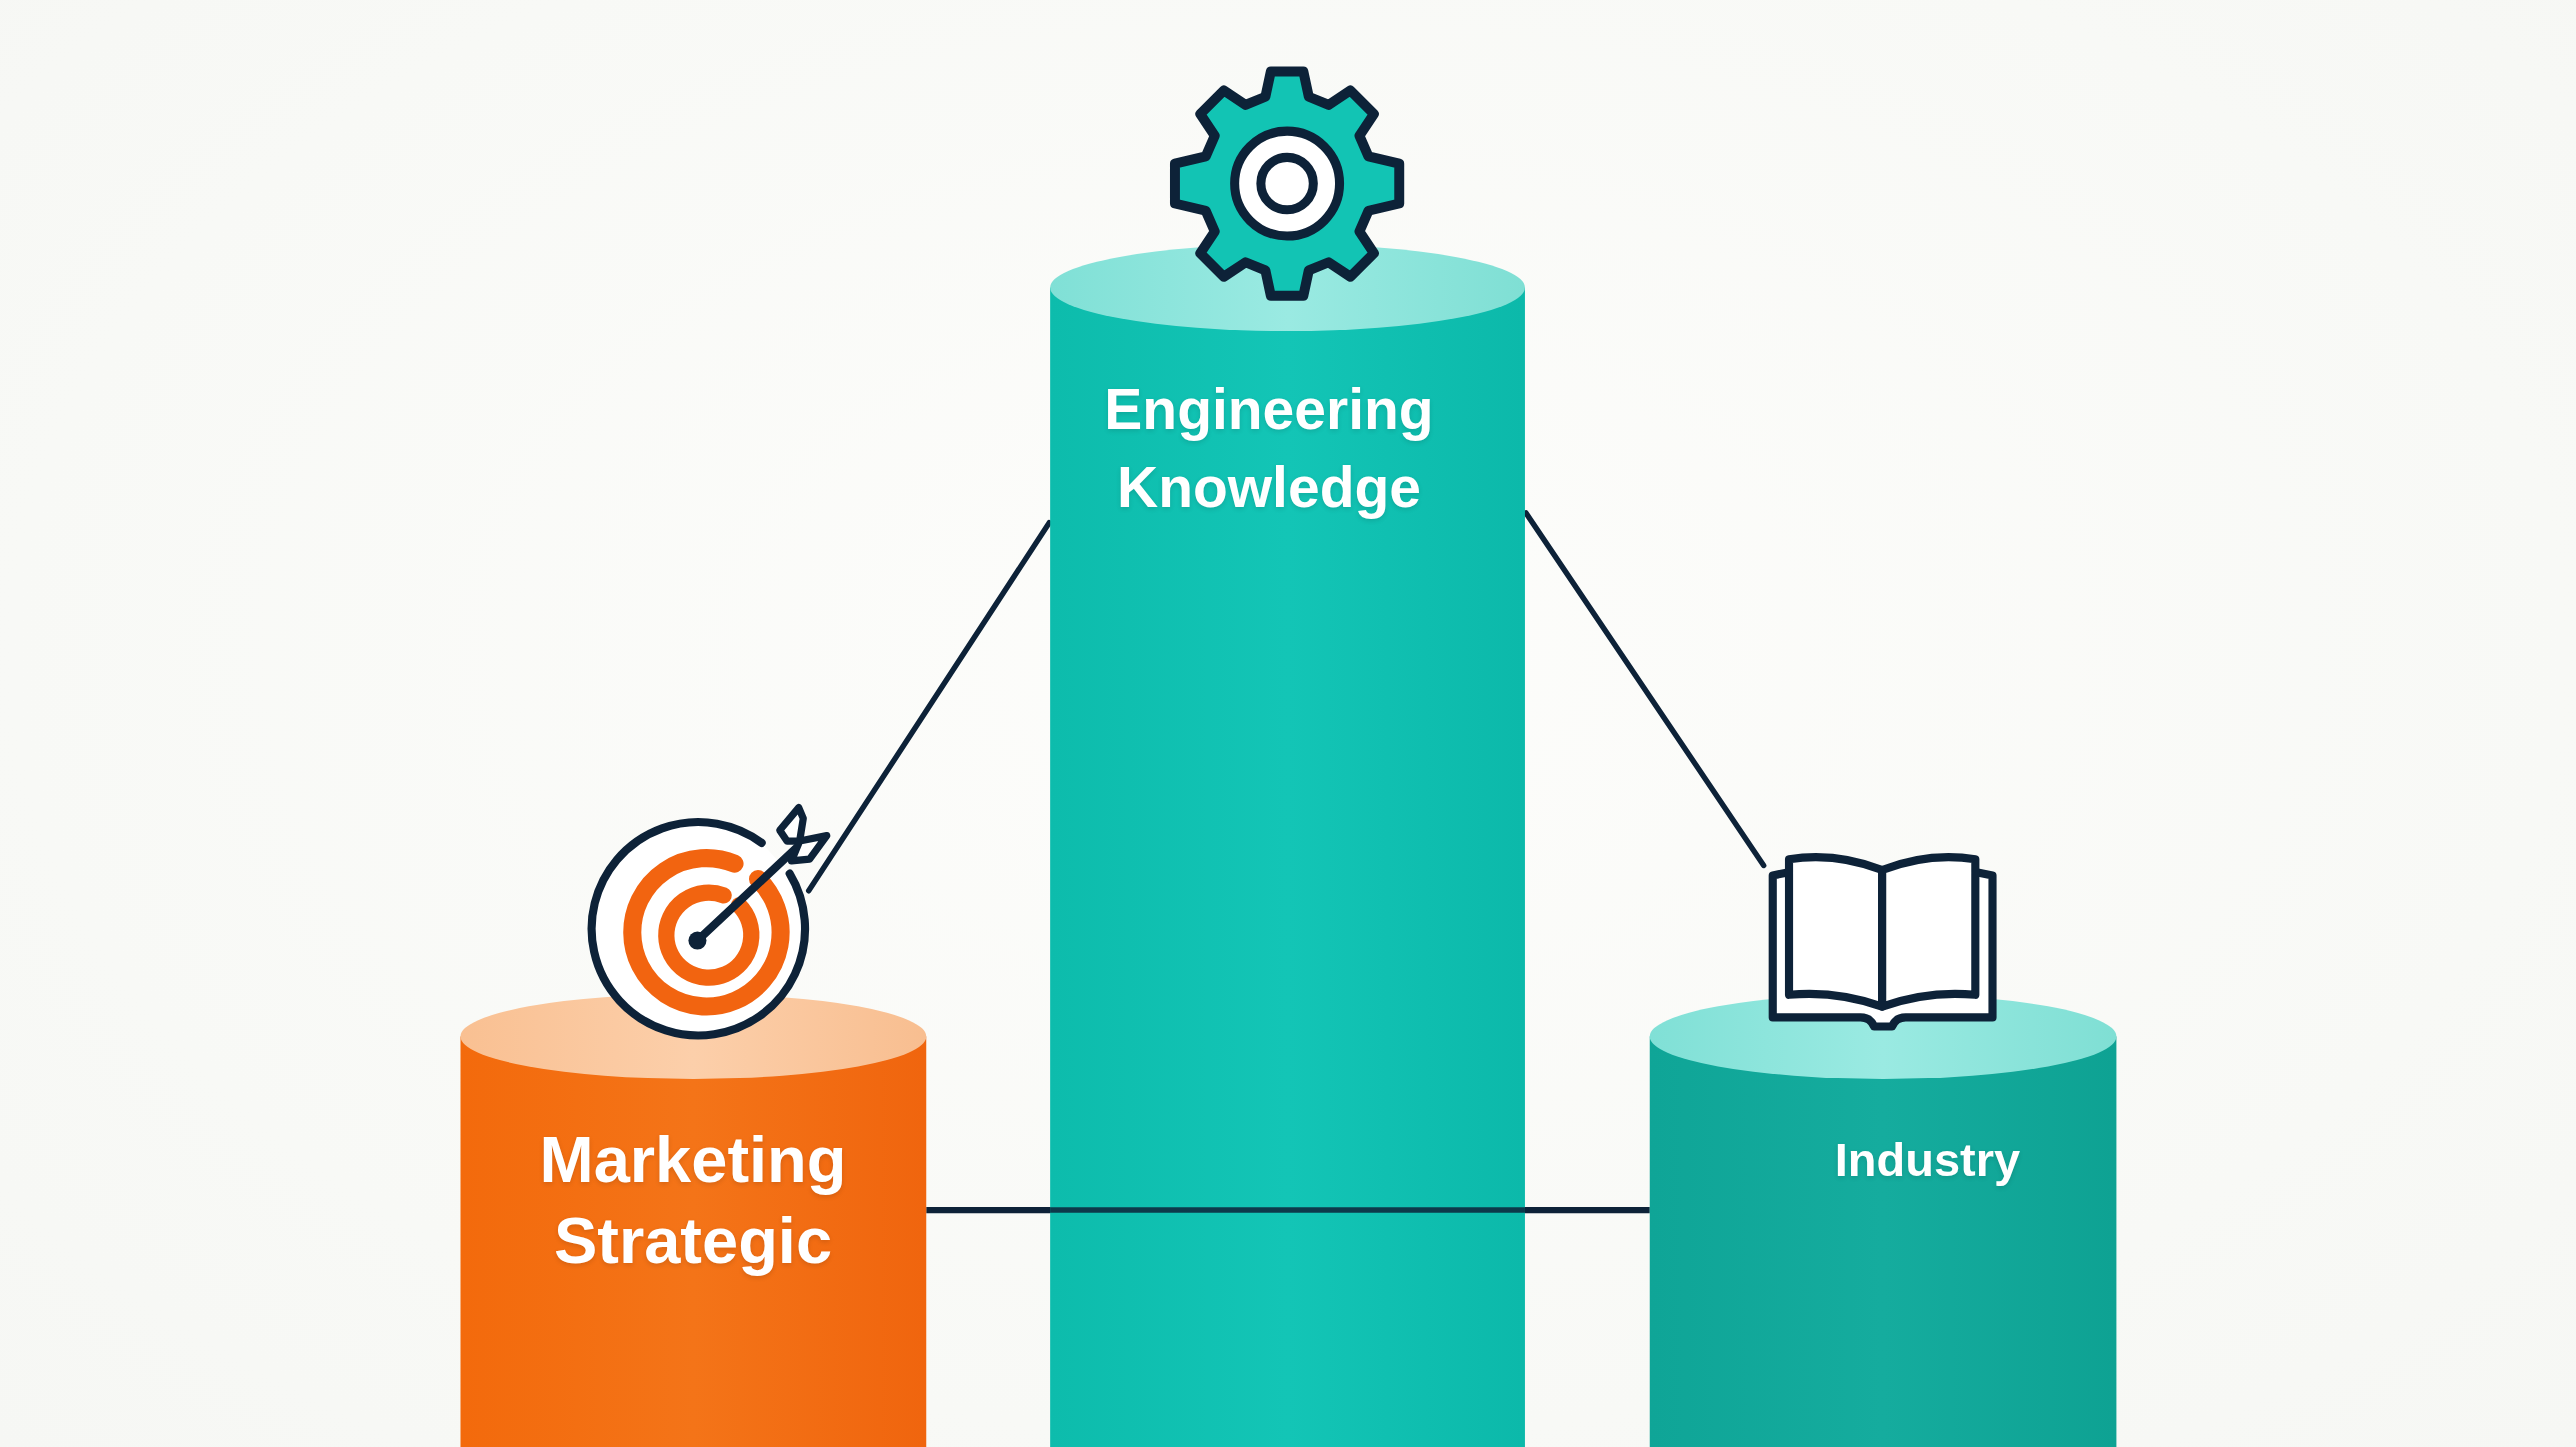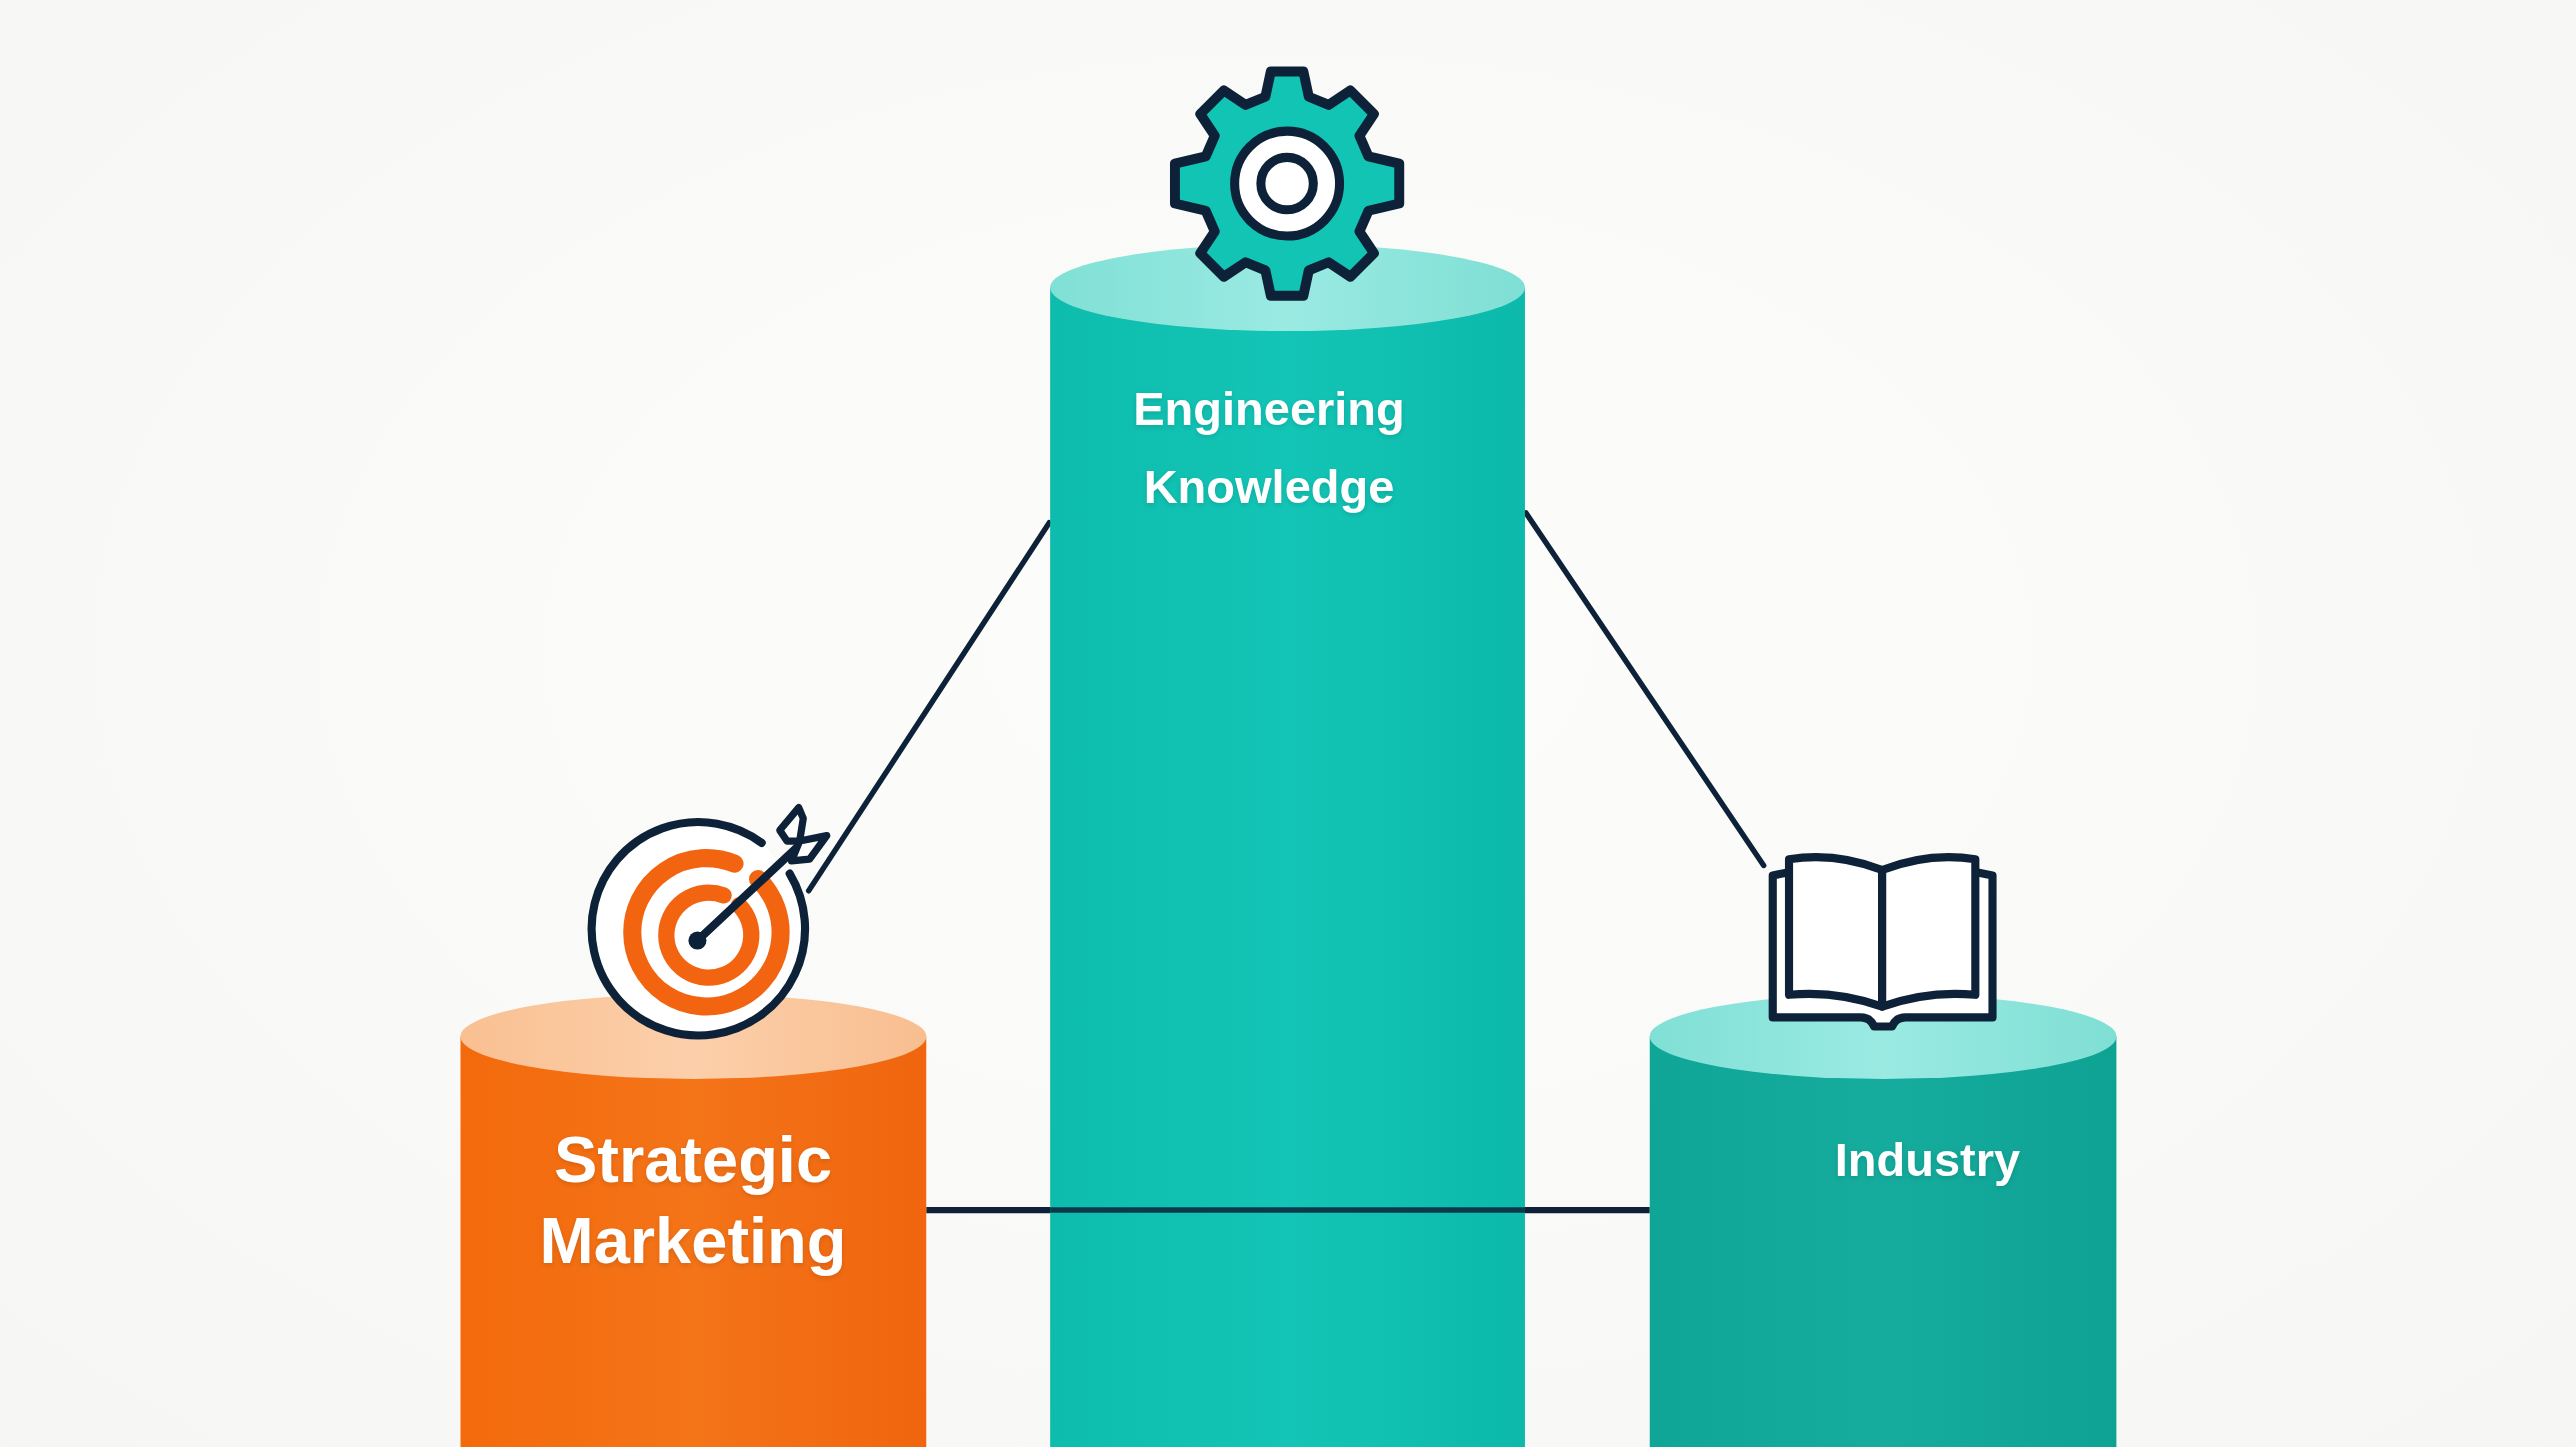--- a/index.html
+++ b/index.html
@@ -35,21 +35,21 @@
     }
     #label-marketing {
       left: 460px; width: 466px;
       top: 1119px;
       font-size: 65px;
       line-height: 81px;
     }
     #label-engineering {
       left: 1050px; width: 438px;
       top: 370px;
-      font-size: 47px;
+      font-size: 57px;
       line-height: 78px;
     }
     #label-industry {
       left: 1650px; width: 467px;
       top: 1119px;
       font-size: 47px;
       line-height: 81px;
       margin-left: 44px;
     }
   </style>
@@ -136,22 +136,22 @@
     </g>
 
     <g fill="none" stroke="#0d2238" stroke-width="9" stroke-linejoin="round" stroke-linecap="round">
       <path d="M 1975,965 L 1960,968 L 1960,1125 L 2057,1125 Q 2068,1125 2072,1135 L 2092,1135 Q 2096,1125 2107,1125 L 2203,1125 L 2203,968 L 2188,965" fill="#ffffff"></path>
       <path d="M 1978,950 Q 2030,942 2081,962 L 2081,1113 Q 2030,1095 1978,1100 Z" fill="#ffffff"></path>
       <path d="M 2184,950 Q 2132,942 2081,962 L 2081,1113 Q 2132,1095 2184,1100 Z" fill="#ffffff"></path>
     </g>
   </svg>
 
   <div class="pillar-label" id="label-marketing">
+    <span class="line">Marketing</span>
     <span class="line">Strategic</span>
-    <span class="line">Marketing</span>
   </div>
 
   <div class="pillar-label" id="label-engineering">
     <span class="line">Engineering</span>
     <span class="line">Knowledge</span>
   </div>
 
   <div class="pillar-label" id="label-industry">
     <span class="line">Industry</span>
   </div>

